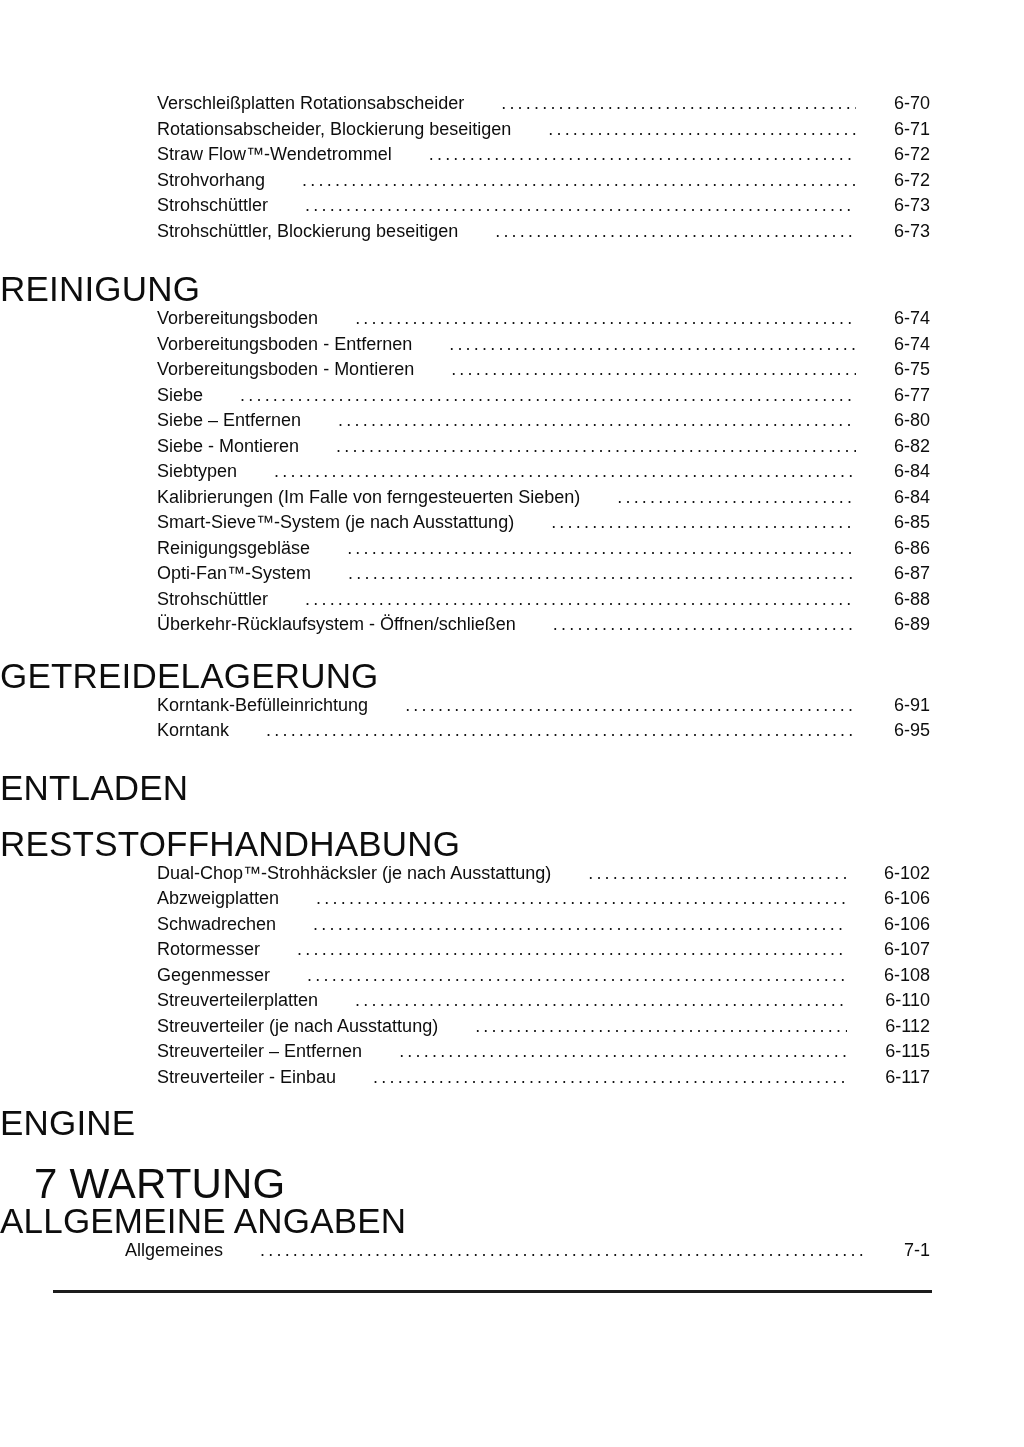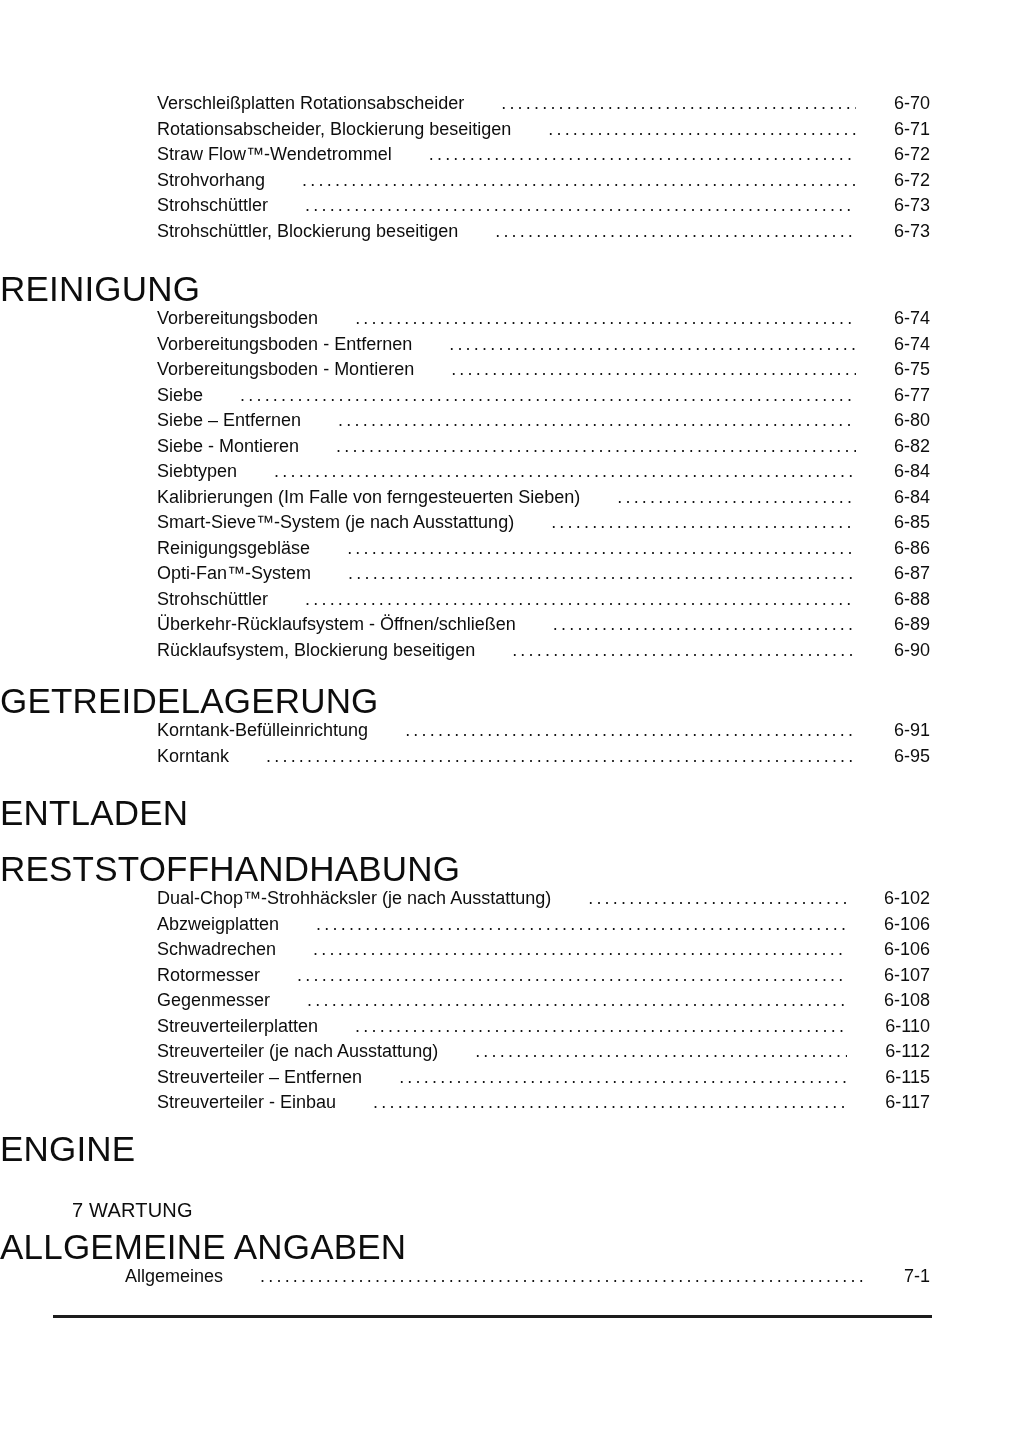--- a/index.html
+++ b/index.html
@@ -37,22 +37,22 @@
   
   .sec-reinigung          { margin-top: 28px; }
   .sec-getreidelagerung   { margin-top: 21px; }
   .sec-entladen           { margin-top: 27px; }
   .sec-reststoff          { margin-top: 22px; }
   .sec-engine             { margin-top: 16px; }
 
   
   .chapter { margin-top: 26px; }
   .chapter-heading {
-    font-size: 20px; line-height: 36px; font-weight: normal;
-    margin-left: 72px; letter-spacing: 0.2px; color: #0d0d0d;
+    font-size: 42px; line-height: 36px; font-weight: normal;
+    margin-left: 34px; letter-spacing: 0.2px; color: #0d0d0d;
   }
   .chapter .heading { margin-top: 2px; }
   .row-wide { margin-left: 125px; width: 805px; align-items: flex-end; }
 
   
   .rule {
     margin: 26px 0 0 53px; width: 879px; height: 0;
     border-top: 3px solid #1c1c1c;
   }
 </style>
@@ -153,25 +153,20 @@
     </div>
     <div class="row">
       <span class="t">Strohschüttler</span>
         <span class="dots"></span>
         <span class="p">6-88</span>
     </div>
     <div class="row">
       <span class="t">Überkehr-Rücklaufsystem - Öffnen/schließen</span>
         <span class="dots"></span>
         <span class="p">6-89</span>
-    </div>
-    <div class="row">
-      <span class="t">Rücklaufsystem, Blockierung beseitigen</span>
-        <span class="dots"></span>
-        <span class="p">6-90</span>
     </div>
   </section>
 
   <section class="sec sec-getreidelagerung">
     <h2 class="heading">GETREIDELAGERUNG</h2>
     <div class="row">
       <span class="t">Korntank-Befülleinrichtung</span>
         <span class="dots"></span>
         <span class="p">6-91</span>
     </div>

